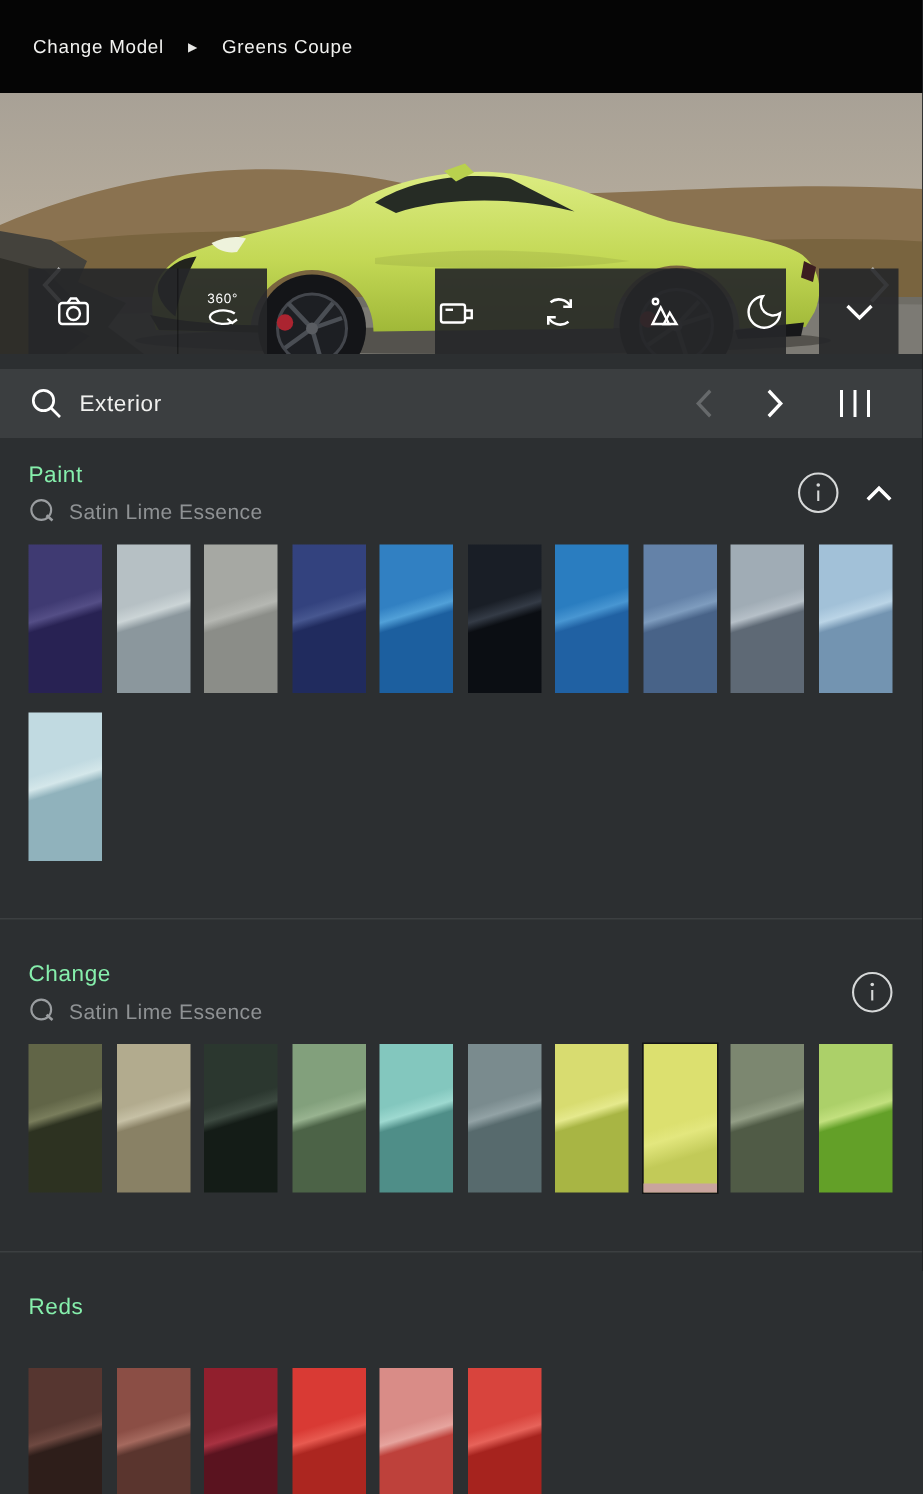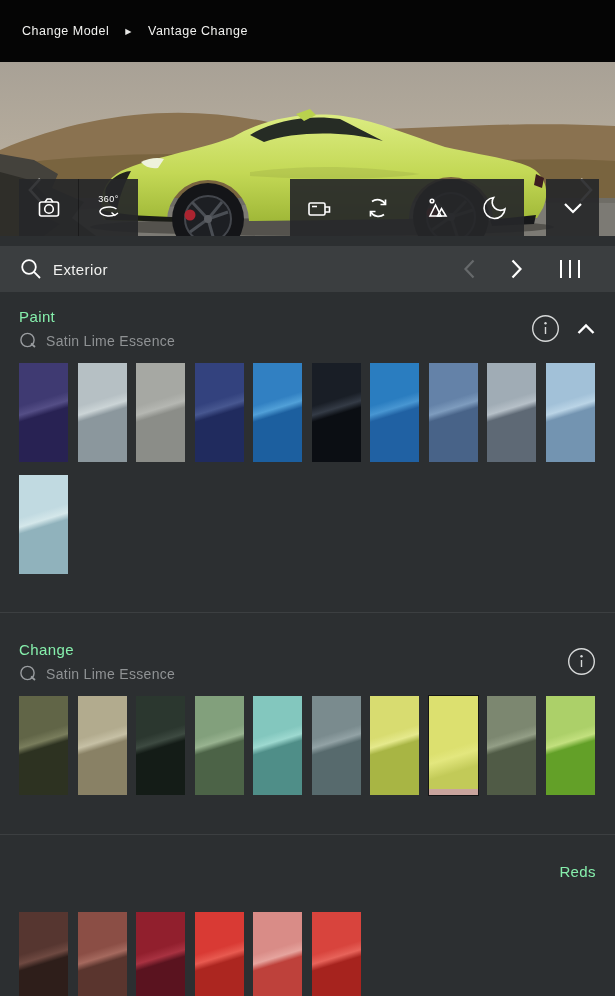--- a/index.html
+++ b/index.html
@@ -12,21 +12,21 @@
   .topbar .crumb{cursor:pointer;}
   .topbar .sep{margin:0 16px;font-size:8px;color:#e8e8e6;}
 
   
   .hero{position:relative;height:174px;overflow:hidden;background:#9b948a;}
   .hero svg.scene{position:absolute;inset:0;display:block;}
   .nav-arrow{position:absolute;top:112px;width:26px;height:32px;display:flex;align-items:center;
              justify-content:center;cursor:pointer;z-index:3;}
   .nav-arrow.prev{left:22px;} .nav-arrow.next{right:16px;}
   .hero-toolbar{position:absolute;left:0;right:0;bottom:0;height:57px;z-index:4;}
-  .tb-group{position:absolute;bottom:0;display:flex;background:rgba(38,39,41,.92);}
+  .tb-group{position:absolute;bottom:0;display:flex;background:rgba(38,39,41,.92);gap:40px;}
   .tb-left{left:19px;}
   .tb-mid{left:290px;width:234px;}
   .tb-btn{width:59px;height:57px;display:flex;align-items:center;justify-content:center;cursor:pointer;}
   .tb-left .tb-btn + .tb-btn{border-left:1px solid rgba(0,0,0,.35);}
   .tb-mid .tb-btn{flex:1;width:auto;}
   .tb-collapse{position:absolute;right:16px;bottom:0;width:53px;height:57px;
                background:rgba(38,39,41,.92);display:flex;align-items:center;justify-content:center;cursor:pointer;}
   .r360{display:flex;flex-direction:column;align-items:center;color:#fff;}
   .r360 .lbl{font-size:9px;letter-spacing:.5px;line-height:1;margin-bottom:2px;}
 
@@ -47,32 +47,32 @@
   .info-btn{width:29px;height:29px;border-radius:50%;display:flex;align-items:center;justify-content:center;cursor:pointer;}
 
   .swatch-row{display:flex;flex-wrap:wrap;column-gap:9.5px;row-gap:13px;padding:0 19px;}
   .swatch{width:49px;height:99px;position:relative;cursor:pointer;flex:0 0 auto;}
   .swatch.selected{outline:1px solid #141516;}
   .swatch.selected .sel-bar{position:absolute;left:0;right:0;bottom:0;height:6px;}
 
   .divider{height:1px;background:#4a4d4f;margin:0;opacity:.55;}
   .div-1{margin-top:38px;}
   .div-2{margin-top:39px;}
-  .reds-head{padding:28px 19px 31px;text-align:right;}
+  .reds-head{padding:28px 19px 31px;}
   svg.ic{display:block;}
 </style>
 </head>
 <body>
 
 <div class="app">
 
   <div class="topbar">
     <span class="crumb">Change Model</span>
     <span class="sep">▶</span>
-    <span class="crumb">Vantage Change</span>
+    <span class="crumb">Greens Coupe</span>
   </div>
 
   <div class="hero">
     <svg class="scene" viewBox="0 0 615 174" aria-hidden="true">
       <defs>
         <linearGradient id="sky" x1="0" y1="0" x2="0" y2="1">
           <stop offset="0" stop-color="#a8a196"></stop>
             <stop offset="1" stop-color="#c2b6a2"></stop>
         </linearGradient>
         <linearGradient id="bodyg" x1="0" y1="0" x2="0" y2="1">

